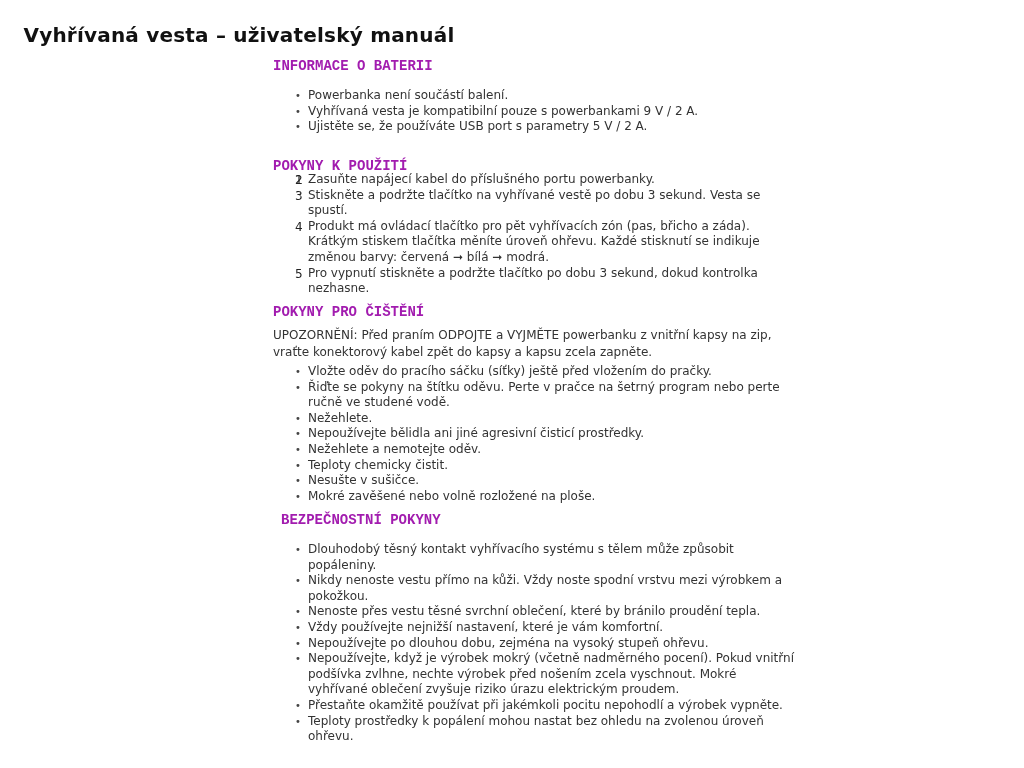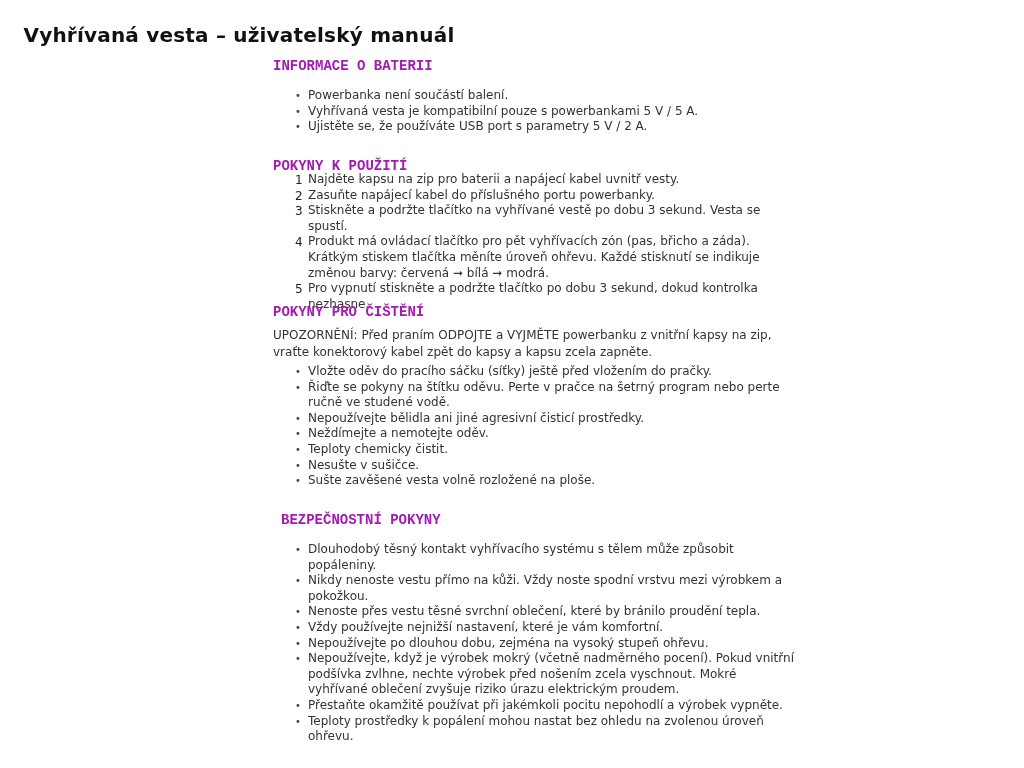--- a/index.html
+++ b/index.html
@@ -16,43 +16,44 @@
 </head>
 <body>
 
 <h1>Vyhřívaná vesta – uživatelský manuál</h1>
 
 <div class="page">
 
   <h2 style="top:57px;">INFORMACE O BATERII</h2>
   <ul class="list bullets" style="top:82px;">
     <li>Powerbanka není součástí balení.</li>
-    <li>Vyhřívaná vesta je kompatibilní pouze s powerbankami 5 V / 5 A.</li>
+    <li>Vyhřívaná vesta je kompatibilní pouze s powerbankami 9 V / 2 A.</li>
     <li>Ujistěte se, že používáte USB port s parametry 5 V / 2 A.</li>
   </ul>
 
   <h2 style="top:157px;">POKYNY K POUŽITÍ</h2>
   <ul class="list numbered" style="top:166px;">
-    <li><span class="num">1</span><span>Najděte kapsu na zip pro baterii a napájecí kabel uvnitř vesty.</span></li>
+    <li><span class="num">1</span></li>
     <li><span class="num">2</span><span>Zasuňte napájecí kabel do příslušného portu powerbanky.</span></li>
     <li><span class="num">3</span><span>Stiskněte a podržte tlačítko na vyhřívané vestě po dobu 3 sekund. Vesta se spustí.</span></li>
     <li><span class="num">4</span><span>Produkt má ovládací tlačítko pro pět vyhřívacích zón (pas, břicho a záda). Krátkým stiskem tlačítka měníte úroveň ohřevu. Každé stisknutí se indikuje změnou barvy: červená ➞ bílá ➞ modrá.</span></li>
     <li><span class="num">5</span><span>Pro vypnutí stiskněte a podržte tlačítko po dobu 3 sekund, dokud kontrolka nezhasne.</span></li>
   </ul>
 
   <h2 style="top:303px;">POKYNY PRO ČIŠTĚNÍ</h2>
   <p class="para" style="top:327px;">UPOZORNĚNÍ: Před praním ODPOJTE a VYJMĚTE powerbanku z vnitřní kapsy na zip, vraťte konektorový kabel zpět do kapsy a kapsu zcela zapněte.</p>
   <ul class="list bullets" style="top:358px;">
     <li>Vložte oděv do pracího sáčku (síťky) ještě před vložením do pračky.</li>
     <li>Řiďte se pokyny na štítku oděvu. Perte v pračce na šetrný program nebo perte ručně ve studené vodě.</li>
+    <li>Nežehlete.</li>
     <li>Nepoužívejte bělidla ani jiné agresivní čisticí prostředky.</li>
-    <li>Neždímejte a nemotejte oděv.</li>
+    <li>Nežehlete a nemotejte oděv.</li>
     <li>Teploty chemicky čistit.</li>
     <li>Nesušte v sušičce.</li>
-    <li>Sušte zavěšené vesta volně rozložené na ploše.</li>
+    <li>Mokré zavěšené nebo volně rozložené na ploše.</li>
   </ul>
 
   <h2 style="top:511px;margin-left:8px;">BEZPEČNOSTNÍ POKYNY</h2>
   <ul class="list bullets" style="top:536px;">
     <li>Dlouhodobý těsný kontakt vyhřívacího systému s tělem může způsobit popáleniny.</li>
     <li>Nikdy nenoste vestu přímo na kůži. Vždy noste spodní vrstvu mezi výrobkem a pokožkou.</li>
     <li>Nenoste přes vestu těsné svrchní oblečení, které by bránilo proudění tepla.</li>
     <li>Vždy používejte nejnižší nastavení, které je vám komfortní.</li>
     <li>Nepoužívejte po dlouhou dobu, zejména na vysoký stupeň ohřevu.</li>
     <li>Nepoužívejte, když je výrobek mokrý (včetně nadměrného pocení). Pokud vnitřní podšívka zvlhne, nechte výrobek před nošením zcela vyschnout. Mokré vyhřívané oblečení zvyšuje riziko úrazu elektrickým proudem.</li>

